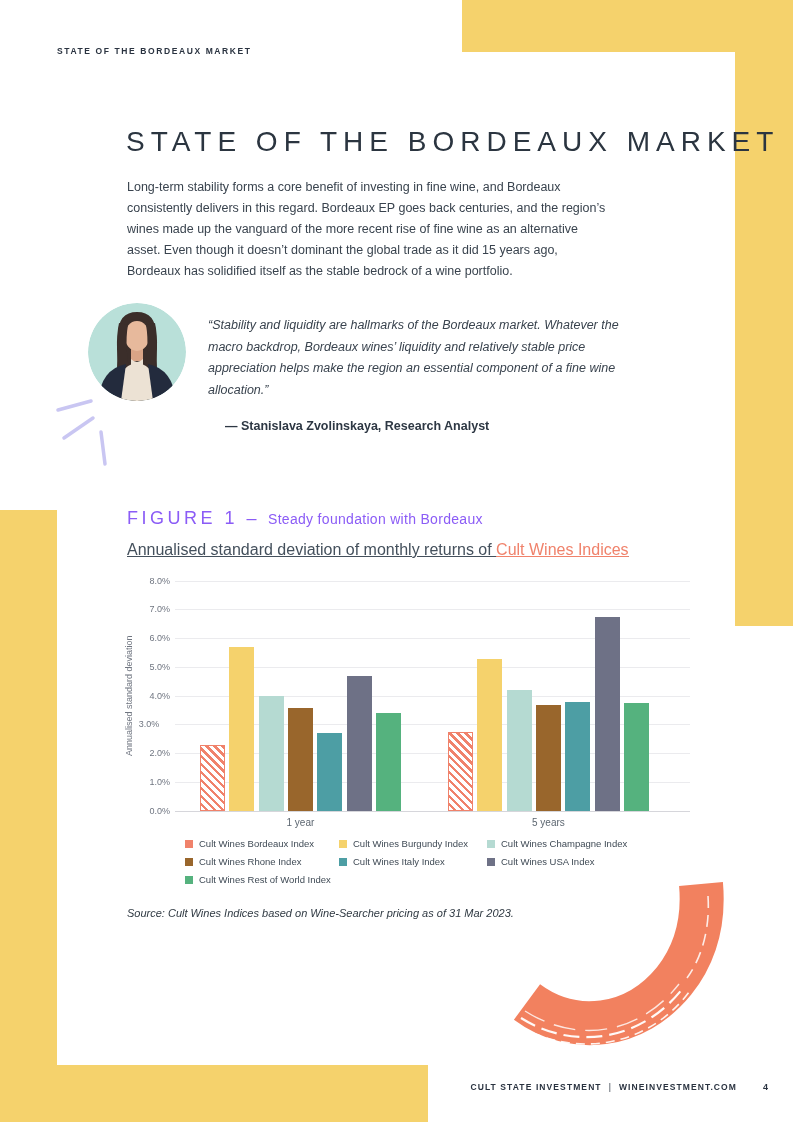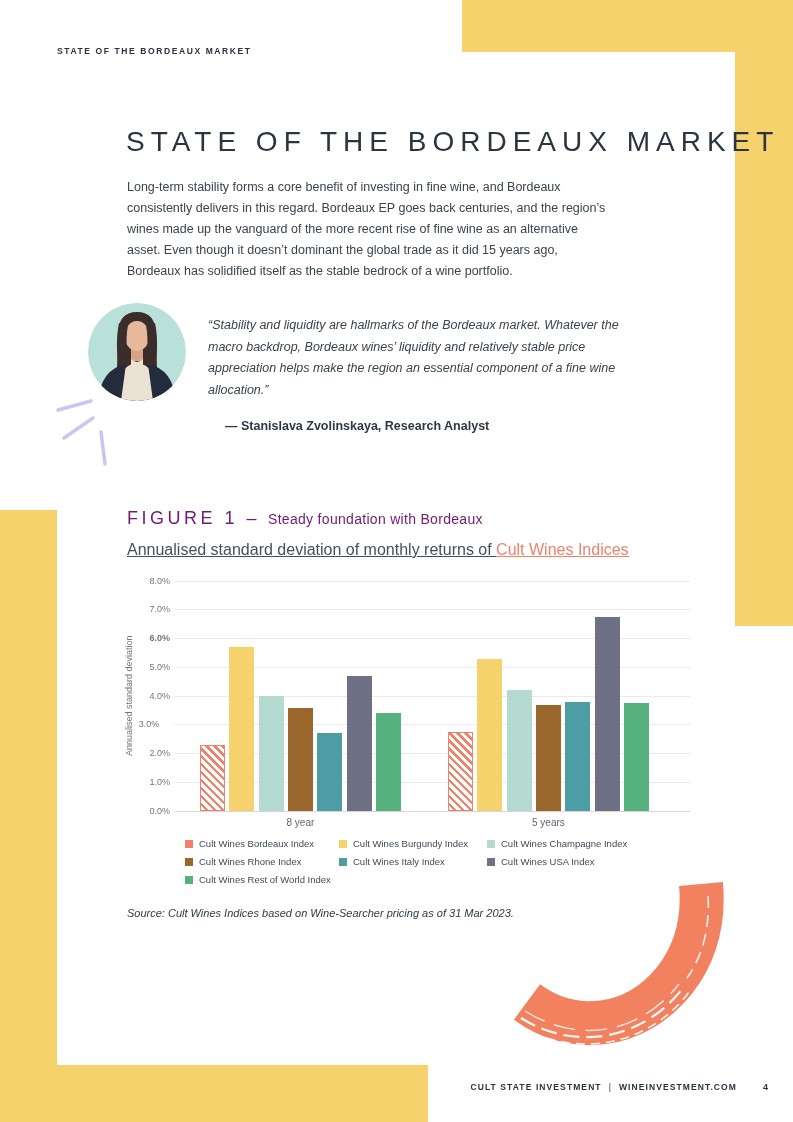--- a/index.html
+++ b/index.html
@@ -35,21 +35,21 @@
   .sparkle{position:absolute;left:54px;top:392px;width:62px;height:76px;}
   .quote-text{
     position:absolute;left:208px;top:315px;width:438px;font-size:12.5px;line-height:21.5px;
     font-style:italic;color:#39434e;
   }
   .quote-attribution{
     position:absolute;left:208px;top:402px;width:438px;font-size:12.5px;font-weight:bold;color:#2e3844;
   }
   
   .figure-label{
-    position:absolute;left:127px;top:508px;font-size:18px;letter-spacing:3.5px;color:#701a75;white-space:nowrap;
+    position:absolute;left:127px;top:508px;font-size:18px;letter-spacing:3.5px;color:#8b5cf6;white-space:nowrap;
   }
   .figure-label .fig-title{font-size:14px;letter-spacing:0.3px;margin-left:8px;}
   .figure-subtitle{position:absolute;left:127px;top:541px;font-size:16px;color:#44505c;text-decoration:underline;}
   .figure-subtitle a{color:#f0826b;text-decoration:underline;}
   
   .plot{position:absolute;left:175px;top:581px;width:515px;height:230px;}
   .gridline{position:absolute;left:0;width:100%;height:1px;background:#ebebee;}
   .gridline.baseline{background:#d6d6db;}
   .bar{position:absolute;bottom:0;box-sizing:border-box;}
   .y-ticks{position:absolute;left:128px;top:581px;width:42px;height:230px;}
@@ -129,21 +129,21 @@
   </div>
 
   <div class="y-axis-title">Annualised standard deviation</div>
   <div class="y-ticks" id="y-ticks">
       <div class="y-tick" style="top: 224.5px;">0.0%</div>
       <div class="y-tick" style="top: 195.75px;">1.0%</div>
       <div class="y-tick" style="top: 167px;">2.0%</div>
       <div class="y-tick" style="top: 138.25px; text-align: center;">3.0%</div>
       <div class="y-tick" style="top: 109.5px;">4.0%</div>
       <div class="y-tick" style="top: 80.75px;">5.0%</div>
-      <div class="y-tick" style="top: 52px; font-weight: bold;">6.0%</div>
+      <div class="y-tick" style="top: 52px;">6.0%</div>
       <div class="y-tick" style="top: 23.25px;">7.0%</div>
       <div class="y-tick" style="top: -5.5px;">8.0%</div>
     </div>
   <div class="plot" id="bar-plot">
       <div class="gridline baseline" style="top: 229.5px;"></div>
       <div class="gridline" style="top: 200.75px;"></div>
       <div class="gridline" style="top: 172px;"></div>
       <div class="gridline" style="top: 143.25px;"></div>
       <div class="gridline" style="top: 114.5px;"></div>
       <div class="gridline" style="top: 85.75px;"></div>
@@ -159,21 +159,21 @@
       <div class="bar" style="left: 200.8px; width: 25px; height: 97.75px; background: rgb(85, 178, 126);"></div>
       <div class="bar" style="left: 273px; width: 25px; height: 79.0625px; background: repeating-linear-gradient(45deg, rgb(255, 255, 255) 0px, rgb(255, 255, 255) 3.2px, rgb(240, 130, 107) 3.2px, rgb(240, 130, 107) 5.6px); border: 1px solid rgb(240, 130, 107);"></div>
       <div class="bar" style="left: 302.3px; width: 25px; height: 152.375px; background: rgb(245, 210, 108);"></div>
       <div class="bar" style="left: 331.6px; width: 25px; height: 120.75px; background: rgb(181, 218, 210);"></div>
       <div class="bar" style="left: 360.9px; width: 25px; height: 106.375px; background: rgb(153, 102, 44);"></div>
       <div class="bar" style="left: 390.2px; width: 25px; height: 109.25px; background: rgb(77, 158, 164);"></div>
       <div class="bar" style="left: 419.5px; width: 25px; height: 194.062px; background: rgb(110, 113, 134);"></div>
       <div class="bar" style="left: 448.8px; width: 25px; height: 107.812px; background: rgb(85, 178, 126);"></div>
     </div>
   <div class="x-labels" id="x-labels">
-      <div class="x-label" style="left: 25px; width: 200.8px;">8 year</div>
+      <div class="x-label" style="left: 25px; width: 200.8px;">1 year</div>
       <div class="x-label" style="left: 273px; width: 200.8px;">5 years</div>
     </div>
   <div class="legend" id="legend">
       <div class="legend-item">
         <span class="legend-swatch" style="background: rgb(240, 130, 107);"></span>
         <span>Cult Wines Bordeaux Index</span>
       </div>
       <div class="legend-item">
         <span class="legend-swatch" style="background: rgb(245, 210, 108);"></span>
         <span>Cult Wines Burgundy Index</span>

